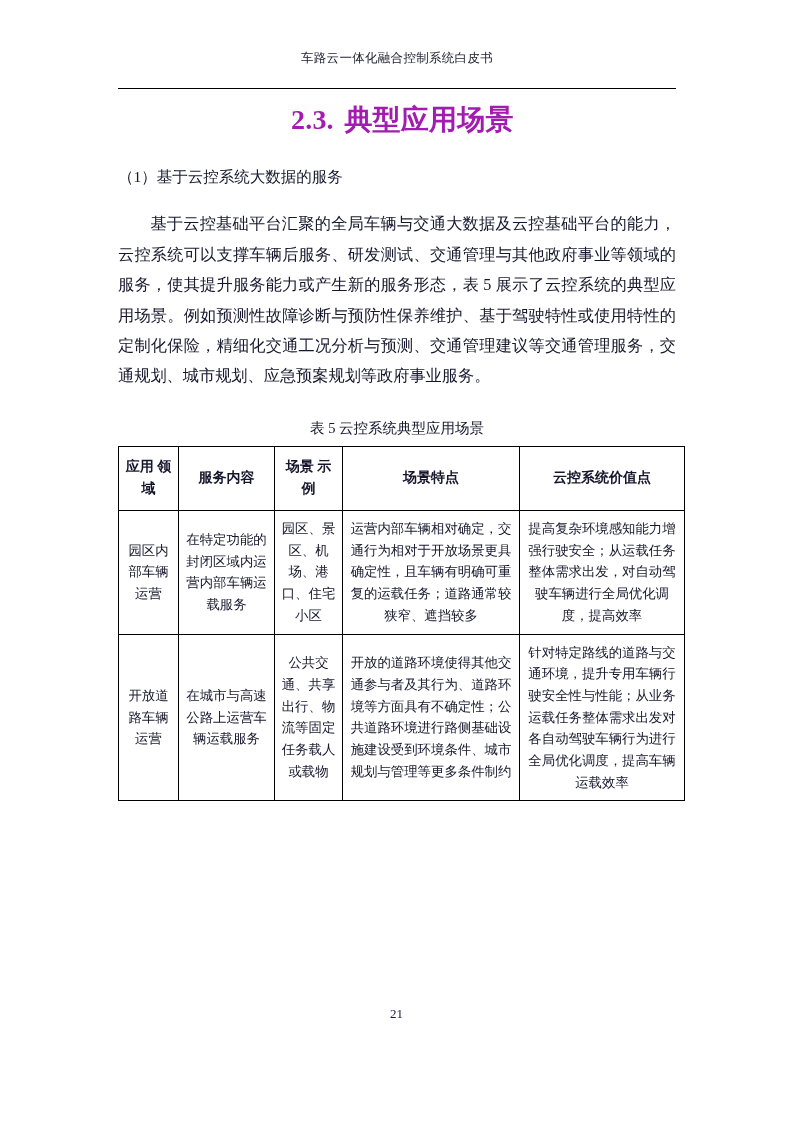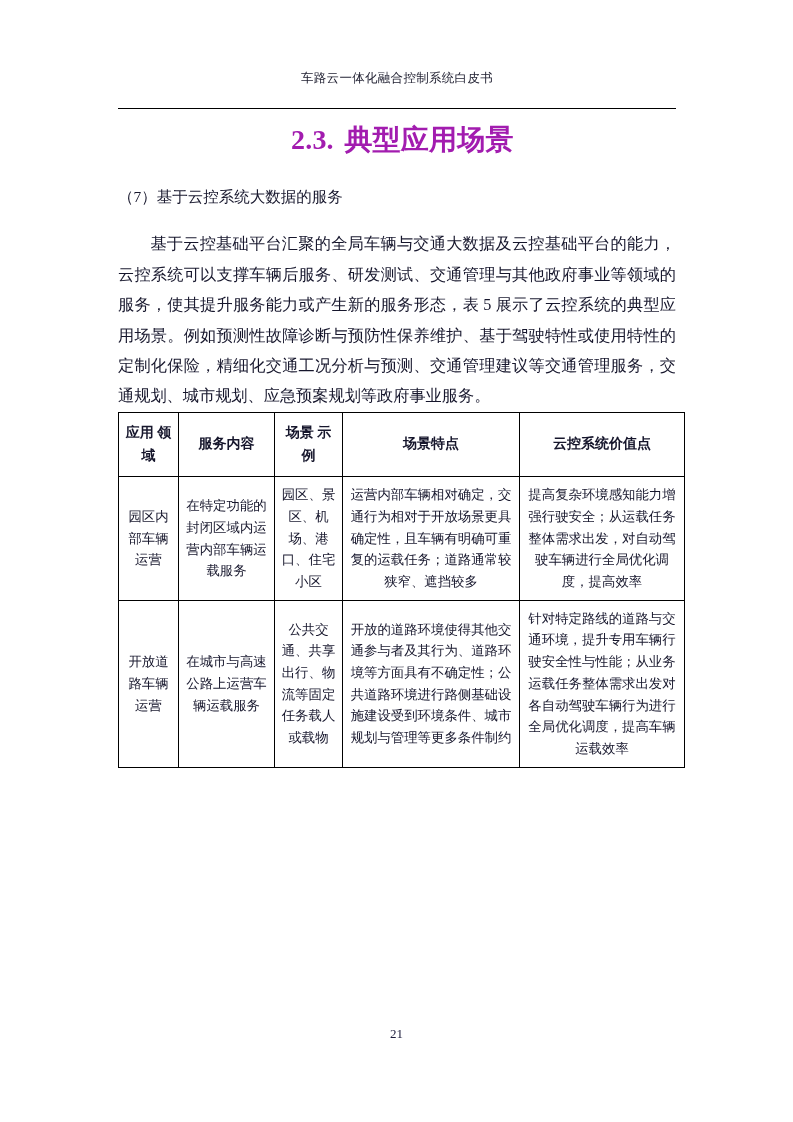--- a/index.html
+++ b/index.html
@@ -11,21 +11,20 @@
     font-family: "Liberation Serif", "DejaVu Serif", serif;
     color: #1a1a2e;
   }
   .page {
     position: relative;
     width: 793px;
     height: 1090px;
     background: #ffffff;
     overflow: hidden;
     box-sizing: border-box;
-    margin-top: 20px;
   }
 
   
   .running-header {
     position: absolute;
     top: 50px;
     left: 118px;
     width: 558px;
     text-align: center;
     font-size: 12.5px;
@@ -146,23 +145,24 @@
   <div class="running-header">车路云一体化融合控制系统白皮书</div>
   <div class="header-rule"></div>
 
   <div class="content">
 
     <h2 class="section-title">
       <span class="num">2.3.</span><span>典型应用场景</span>
     </h2>
 
 
-    <p class="lead">（7）基于云控系统大数据的服务</p>
+    <p class="lead">（1）基于云控系统大数据的服务</p>
     <p class="para">基于云控基础平台汇聚的全局车辆与交通大数据及云控基础平台的能力，云控系统可以支撑车辆后服务、研发测试、交通管理与其他政府事业等领域的服务，使其提升服务能力或产生新的服务形态，表 5 展示了云控系统的典型应用场景。例如预测性故障诊断与预防性保养维护、基于驾驶特性或使用特性的定制化保险，精细化交通工况分析与预测、交通管理建议等交通管理服务，交通规划、城市规划、应急预案规划等政府事业服务。</p>
 
+    <div class="table-caption">表 5  云控系统典型应用场景</div>
 
     <table class="scene-table">
       <colgroup>
         <col class="c1">
           <col class="c2">
           <col class="c3">
           <col class="c4">
           <col class="c5">
       </colgroup>
       <thead>

